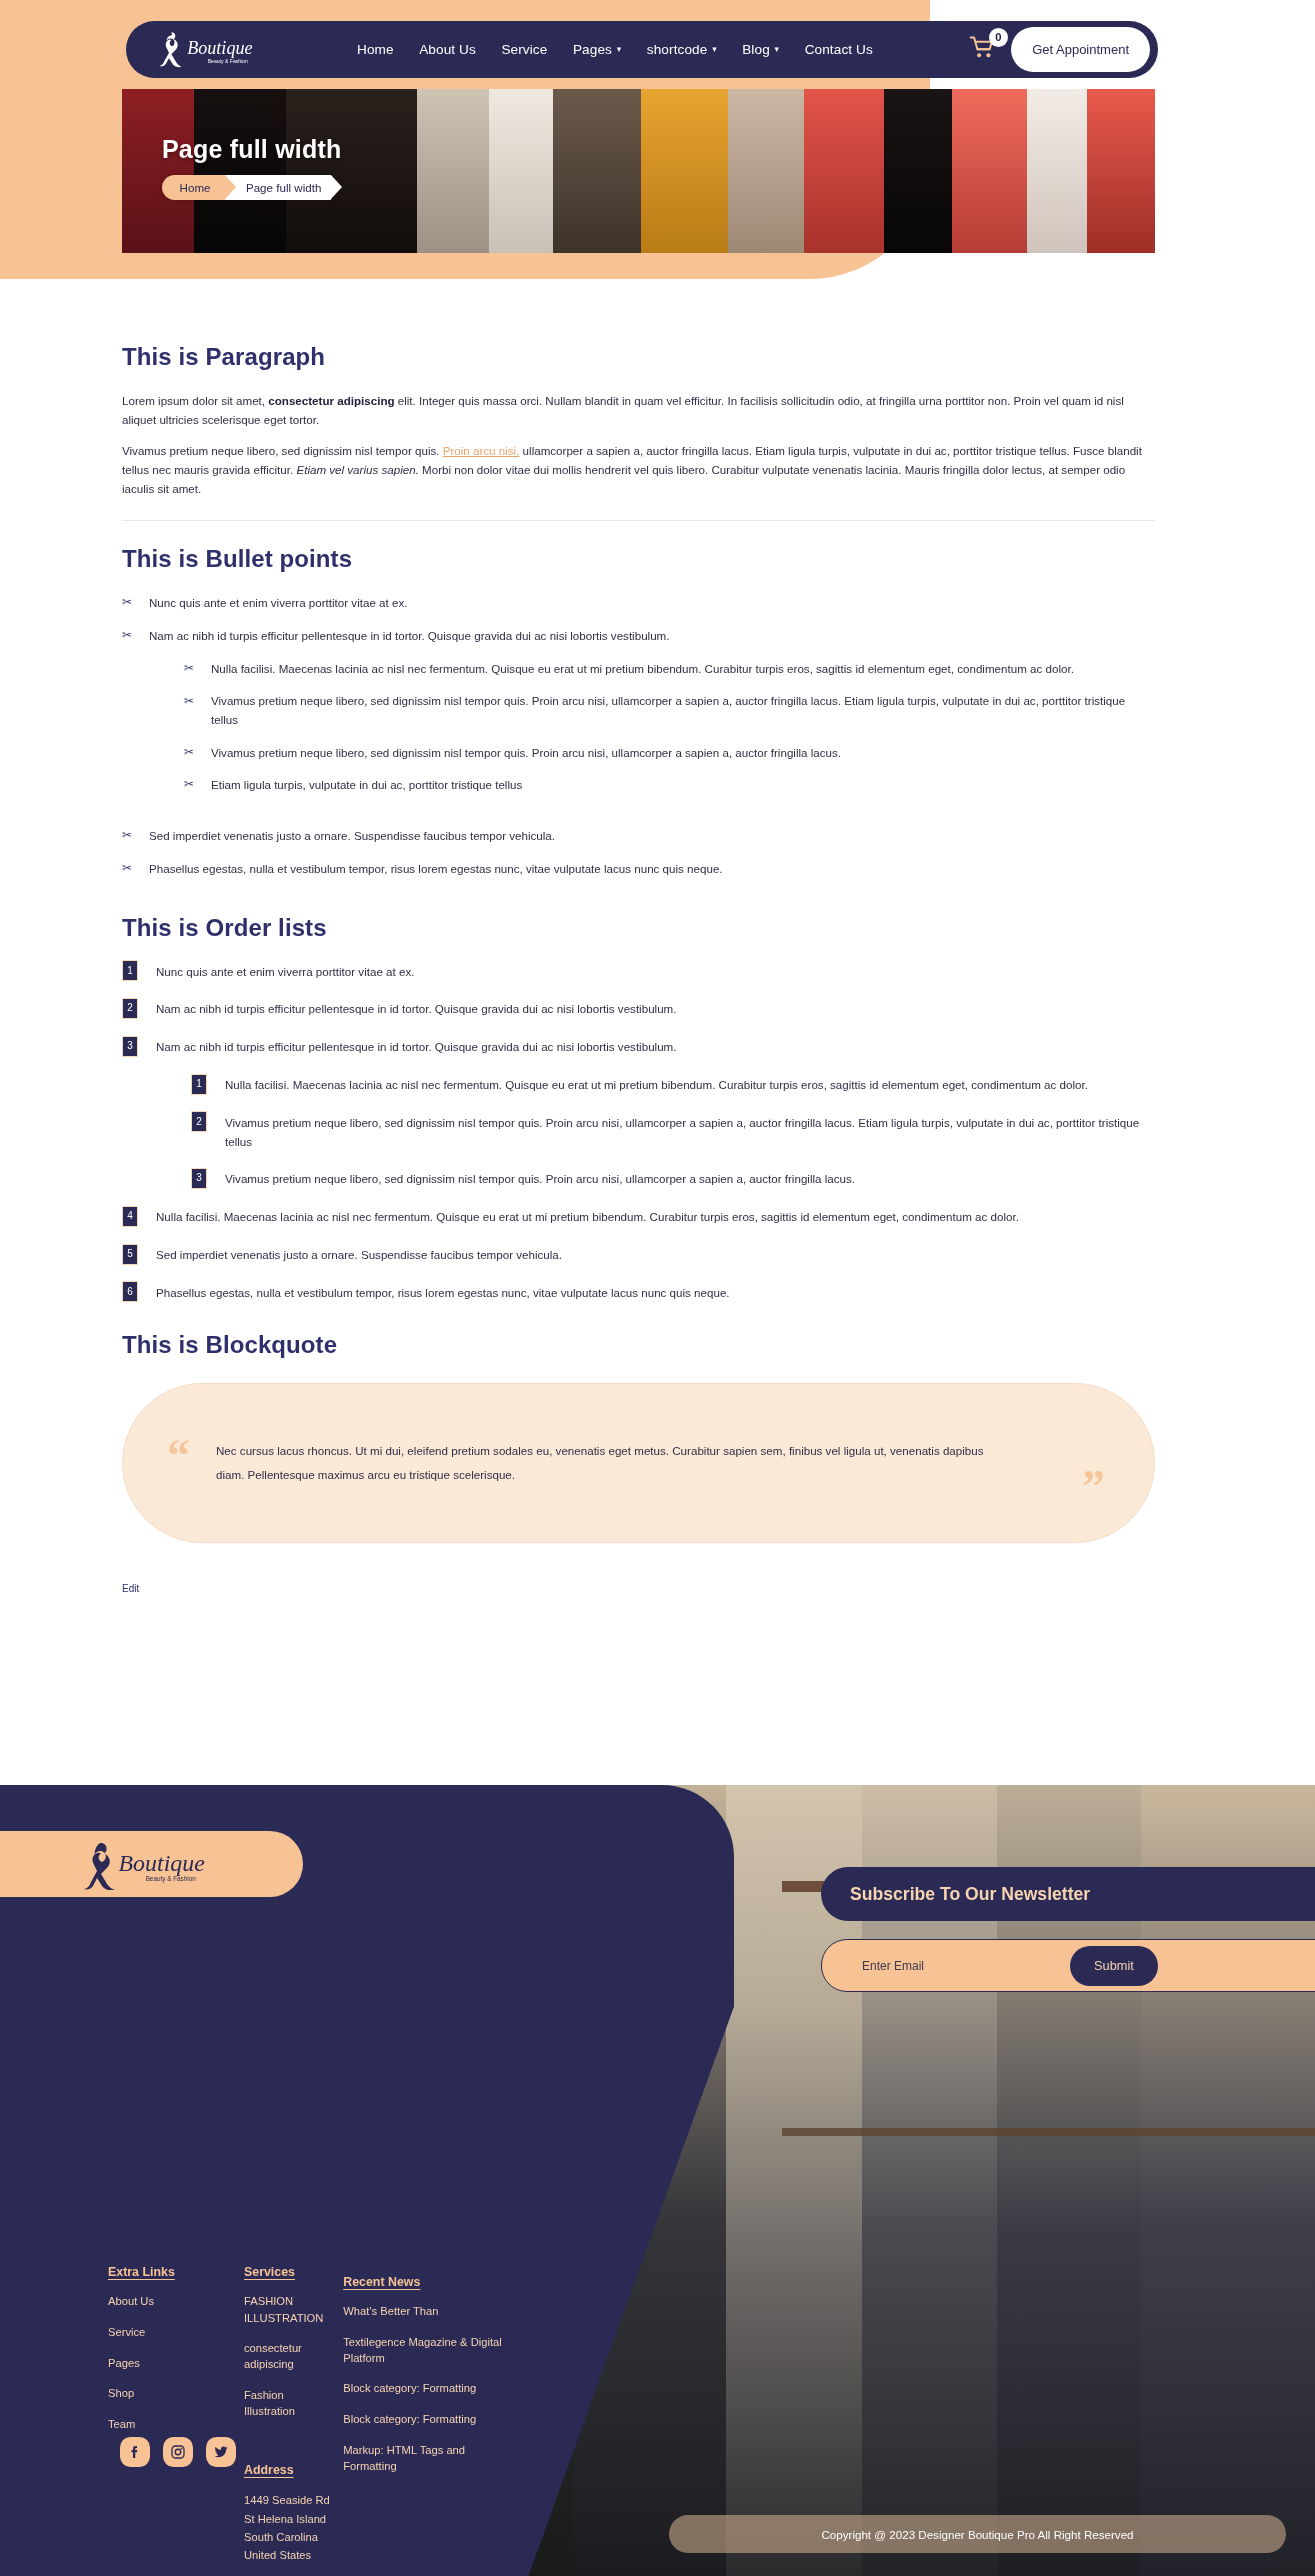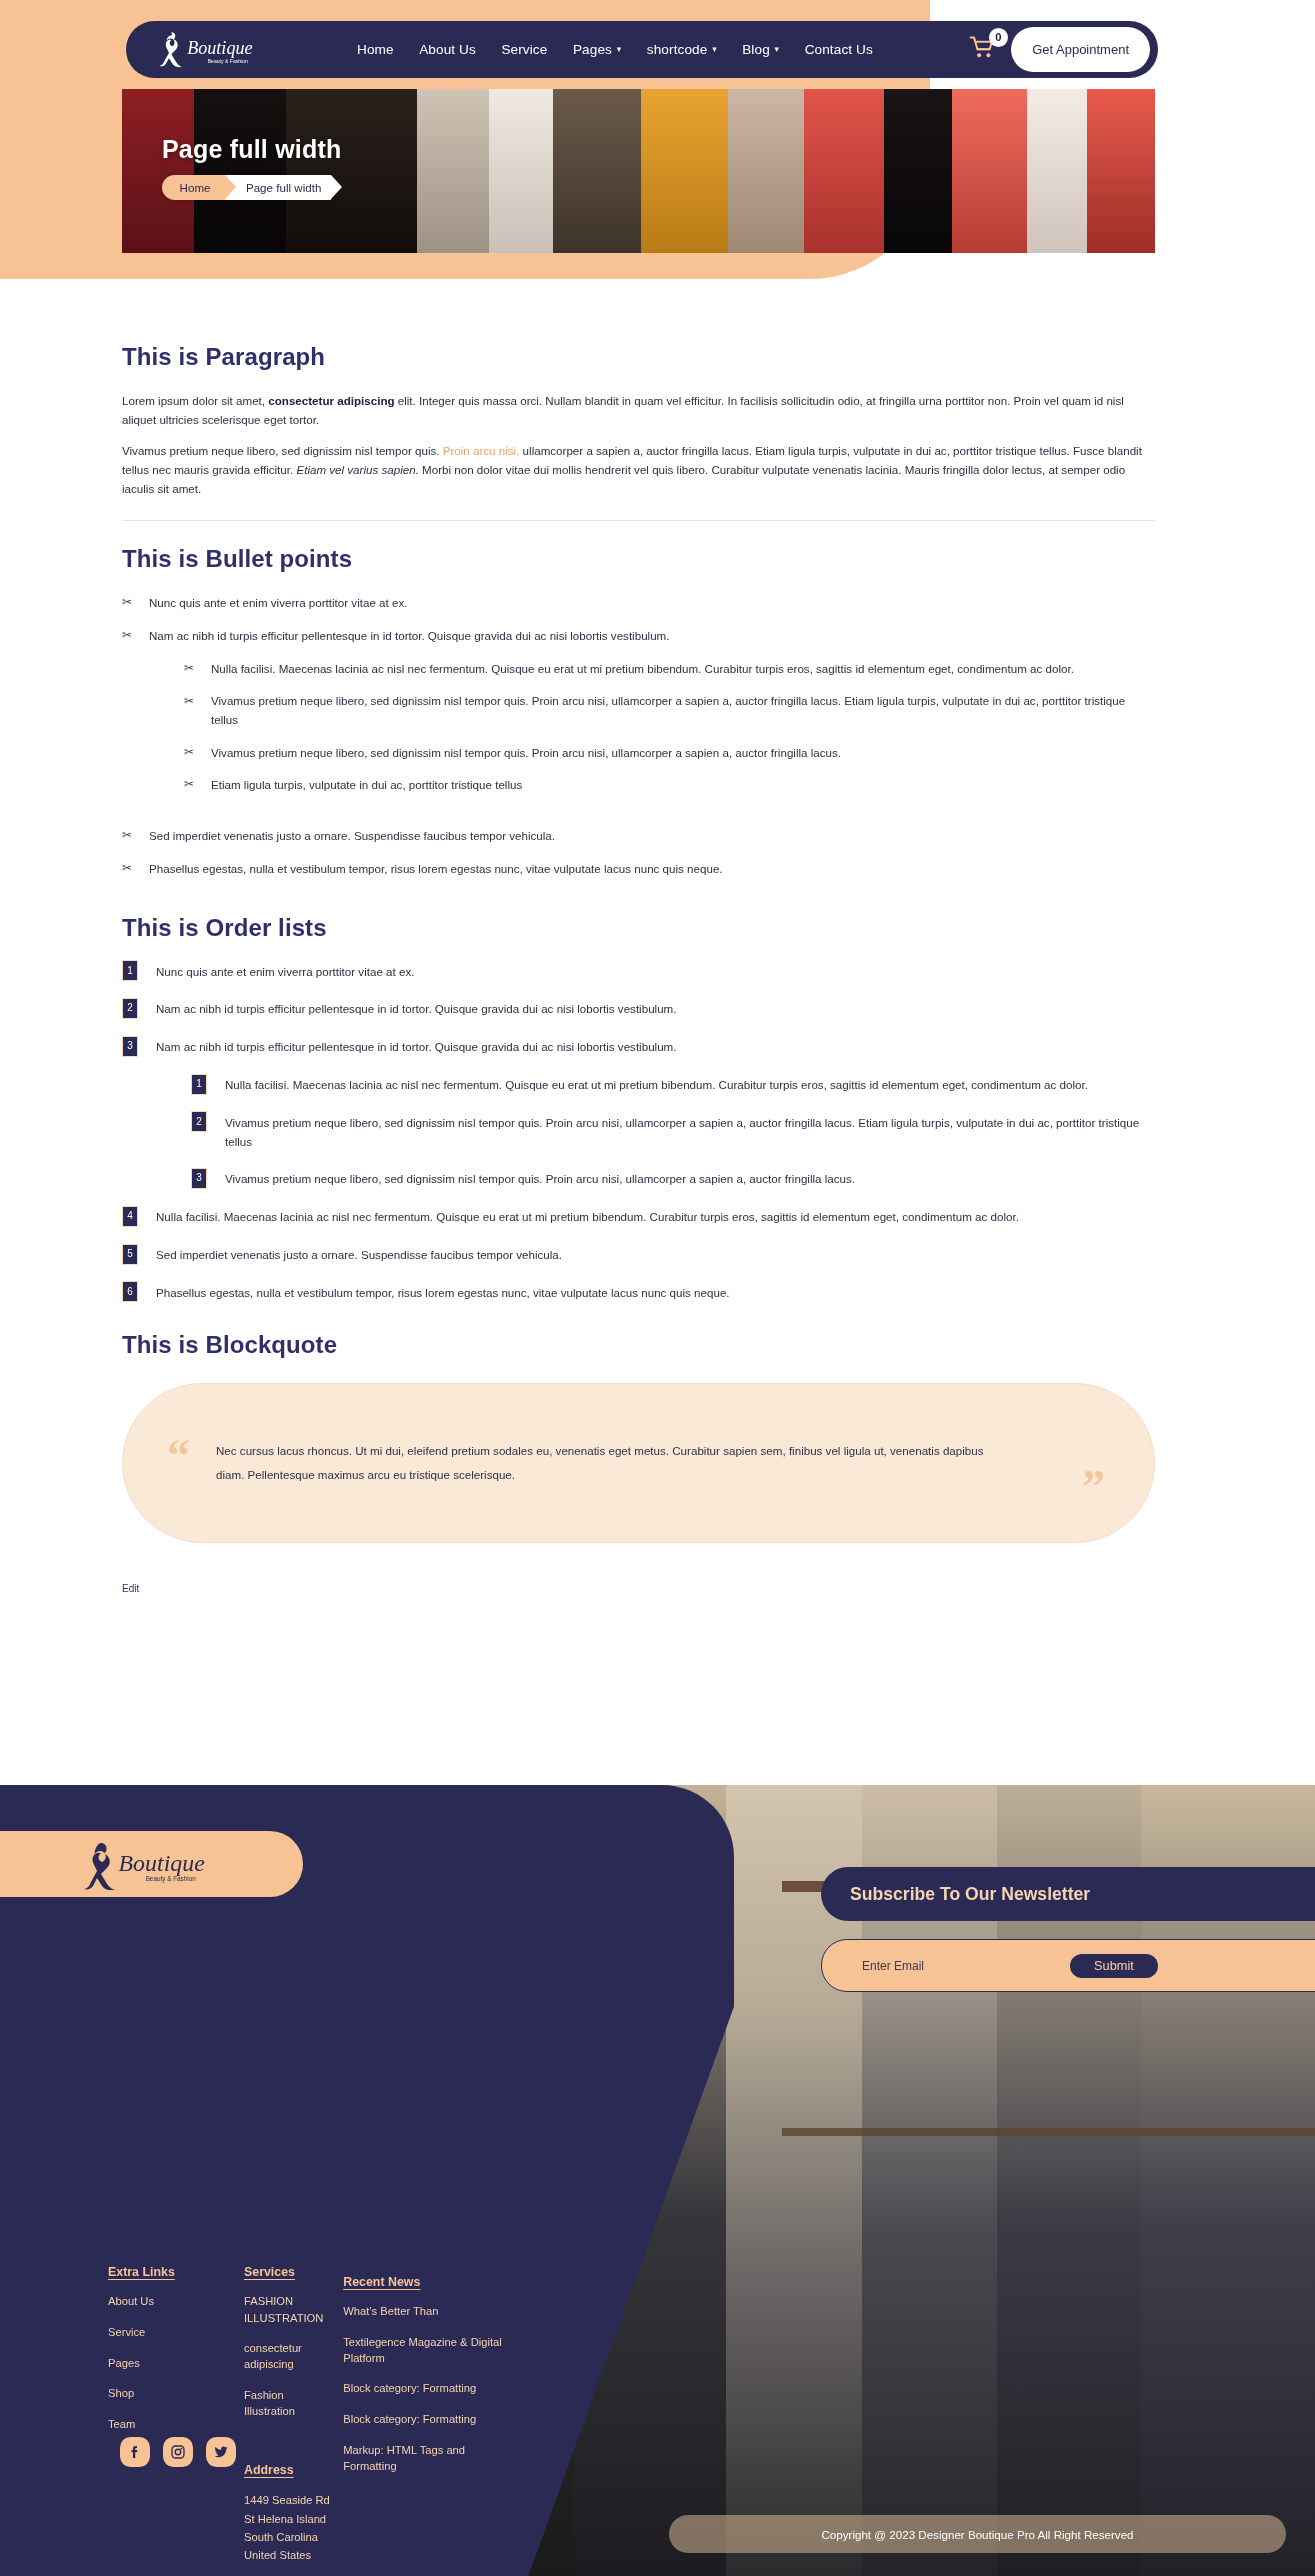--- a/index.html
+++ b/index.html
@@ -145,21 +145,21 @@
     margin-bottom: 21px;
   }
   p.body {
     font-size: 11.6px;
     line-height: 1.62;
     color: #2f2f45;
     margin-bottom: 12.8px;
   }
   p.body b { font-weight: bold; color: #22223f; }
   p.body i { font-style: italic; }
-  .ln { color: #e8a36b; }
+  .ln { color: #e8a36b; text-decoration: underline; }
   .divider { border-top: 0.8px solid #e4e4ea; margin: 21px 0 24px; }
 
   
   ul.sc { list-style: none; }
   ul.sc > li {
     position: relative;
     padding-left: 27px;
     font-size: 11.6px;
     line-height: 1.62;
     color: #2f2f45;
@@ -333,21 +333,21 @@
     font-size: 12px;
     color: #2a2a55;
     width: 160px;
   }
   .nl-input::placeholder { color: #3b3b52; opacity: 1; }
   .nl-submit {
     background: #2a2a55;
     color: #f8d3b0;
     border: none;
     border-radius: 21px;
-    height: 24px;
+    height: 40px;
     padding: 0 24px;
     font-size: 12.8px;
     font-family: inherit;
     cursor: pointer;
     margin-left: 48px;
   }
   .copyright {
     position: absolute;
     left: 669px; top: 2515px;
     width: 617px; height: 38px;

